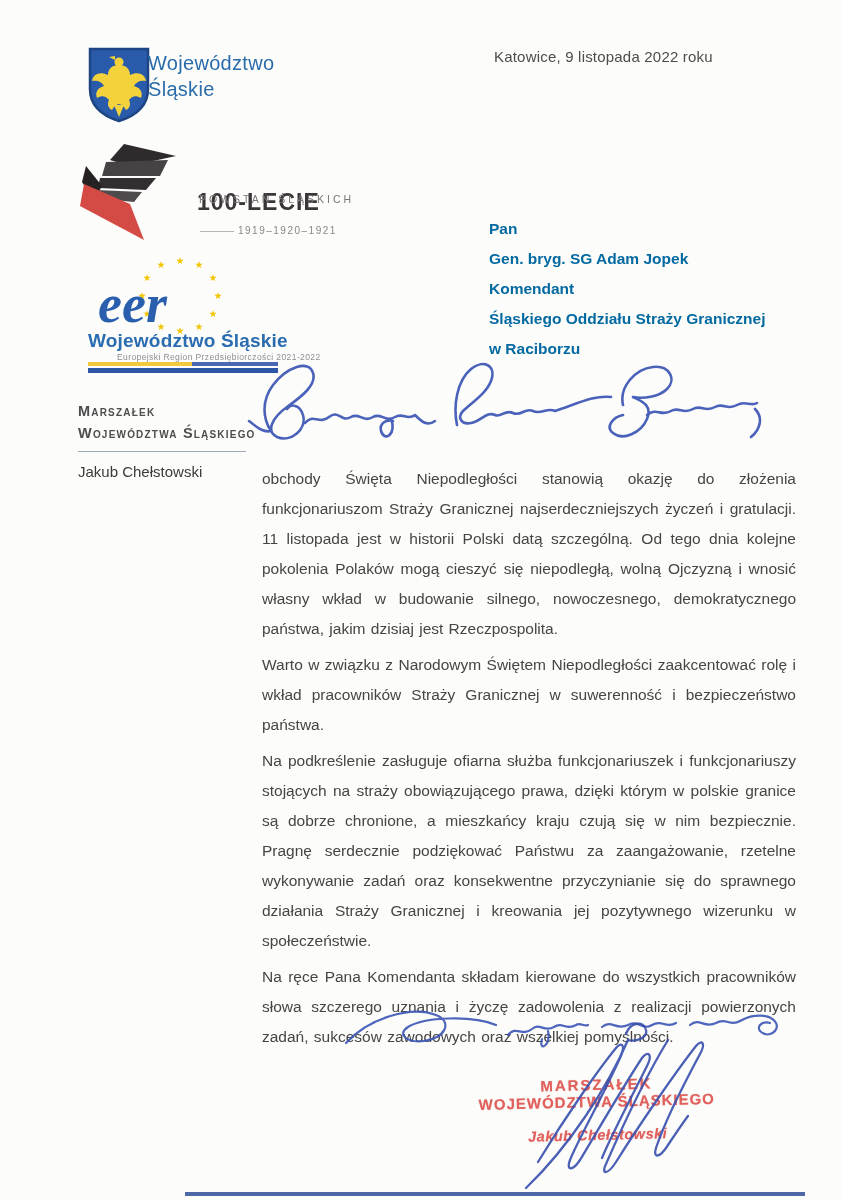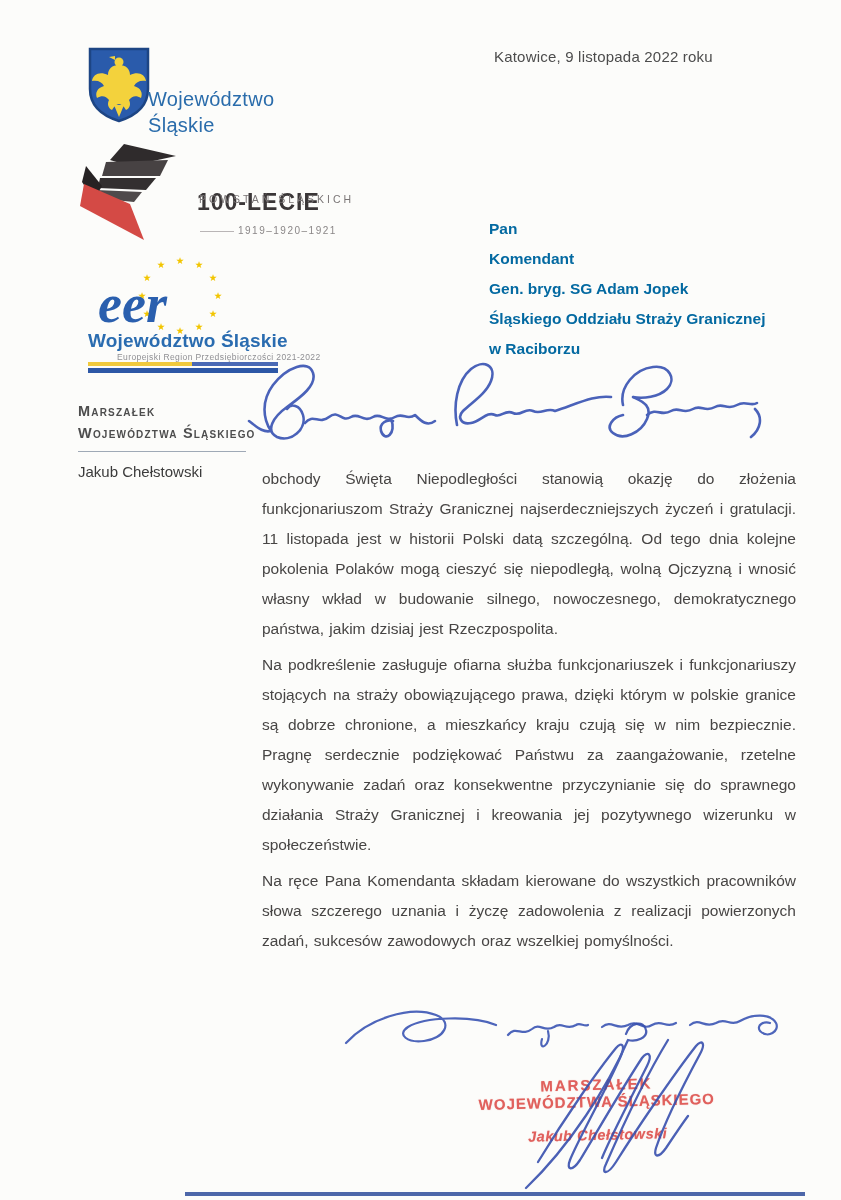--- a/index.html
+++ b/index.html
@@ -4,21 +4,21 @@
 <style>
   html,body{margin:0;padding:0;background:#e8e8e8;}
   .page{
     position:relative;width:841px;height:1200px;margin:0 auto;
     background:#fcfcfa;overflow:hidden;
     font-family:"Liberation Sans",sans-serif;color:#474544;
   }
   .abs{position:absolute;}
 
   
-  .emblem-word{left:148px;top:50px;font-size:20px;line-height:26px;color:#2a6cab;font-weight:500;letter-spacing:.3px;margin-top:36px;}
+  .emblem-word{left:148px;top:50px;font-size:20px;line-height:26px;color:#2a6cab;font-weight:500;letter-spacing:.3px;}
 
   
   .date{left:494px;top:48px;font-size:15px;color:#4c4c4c;letter-spacing:.2px;}
 
   
   .cent-title{left:197px;top:165px;font-size:23px;font-weight:bold;color:#3a3637;letter-spacing:1px;margin-top:24px;}
   .cent-sub{left:199px;top:193px;font-size:10.5px;color:#7a7576;letter-spacing:3px;}
   .cent-years{left:238px;top:225px;font-size:10px;color:#8a8687;letter-spacing:1.5px;}
   .cent-rule{left:200px;top:231px;width:34px;height:1px;background:#b9b5b6;}
 
@@ -112,40 +112,41 @@
 
   <div class="abs sender-title">
     <div>Marszałek</div>
     <div>Województwa Śląskiego</div>
   </div>
   <div class="abs sender-rule"></div>
   <div class="abs sender-name">Jakub Chełstowski</div>
 
   <div class="abs recipient">
     <div>Pan</div>
+    <div>Gen. bryg. SG Adam Jopek</div>
     <div>Komendant</div>
-    <div>Gen. bryg. SG Adam Jopek</div>
     <div>Śląskiego Oddziału Straży Granicznej</div>
     <div>w Raciborzu</div>
   </div>
 
   <svg class="abs sal-svg" width="535" height="112" viewBox="0 0 535 112">
     <g fill="none" stroke="#3b55b4" stroke-width="2.6" stroke-linecap="round" stroke-linejoin="round" opacity=".92">
       <path d="M6 76 C14 82 20 88 28 86 C20 74 18 56 30 40 C44 22 66 14 70 28 C74 40 58 52 44 62 C30 72 22 86 34 92 C48 98 64 84 60 70 C57 60 48 58 44 64"></path>
       <path d="M62 78 C70 68 76 80 86 72 C96 64 98 78 108 72 C116 67 120 78 130 72 C138 67 142 78 152 72 C160 67 164 76 172 70 C178 76 184 82 192 76"></path>
       <path d="M148 74 C154 88 142 98 138 86 C136 78 144 74 150 76"></path>
       <path d="M214 80 C210 60 214 36 228 24 C240 14 254 20 248 36 C243 49 228 58 220 66 C214 72 218 80 228 78 C238 76 244 66 252 70 C258 73 262 64 270 68 C278 72 282 62 290 66 C298 70 304 62 312 66 C336 58 352 50 368 52"></path>
       <path d="M380 60 C376 42 392 24 410 22 C426 20 434 34 424 44 C416 52 400 54 390 52 C398 56 410 60 404 74 C398 88 380 96 370 88 C362 82 370 72 380 70"></path>
       <path d="M404 70 C414 62 418 72 428 66 C436 61 440 70 450 64 C458 59 462 68 472 62 C480 57 484 66 494 60 C502 55 508 62 514 58"></path>
       <path d="M512 64 C520 72 518 84 508 92"></path>
     </g>
   </svg>
 
   <div class="abs body-col">
     <p class="para">obchody Święta Niepodległości stanowią okazję do złożenia funkcjonariuszom Straży Granicznej najserdeczniejszych życzeń i gratulacji. 11 listopada jest w historii Polski datą szczególną. Od tego dnia kolejne pokolenia Polaków mogą cieszyć się niepodległą, wolną Ojczyzną i wnosić własny wkład w budowanie silnego, nowoczesnego, demokratycznego państwa, jakim dzisiaj jest Rzeczpospolita.</p>
+    <p class="para">Warto w związku z Narodowym Świętem Niepodległości zaakcentować rolę i wkład pracowników Straży Granicznej w suwerenność i bezpieczeństwo państwa.</p>
     <p class="para">Na podkreślenie zasługuje ofiarna służba funkcjonariuszek i funkcjonariuszy stojących na straży obowiązującego prawa, dzięki którym w polskie granice są dobrze chronione, a mieszkańcy kraju czują się w nim bezpiecznie. Pragnę serdecznie podziękować Państwu za zaangażowanie, rzetelne wykonywanie zadań oraz konsekwentne przyczynianie się do sprawnego działania Straży Granicznej i kreowania jej pozytywnego wizerunku w społeczeństwie.</p>
     <p class="para">Na ręce Pana Komendanta składam kierowane do wszystkich pracowników słowa szczerego uznania i życzę zadowolenia z realizacji powierzonych zadań, sukcesów zawodowych oraz wszelkiej pomyślności.</p>
   </div>
 
   <svg class="abs close-svg" width="460" height="72" viewBox="0 0 460 72">
     <g fill="none" stroke="#3b55b4" stroke-width="2.2" stroke-linecap="round" stroke-linejoin="round" opacity=".9">
       <path d="M6 48 C28 24 70 10 96 20 C114 27 104 44 84 46 C68 48 56 40 68 32 C84 22 132 20 156 30"></path>
       <path d="M168 40 C176 30 182 42 192 34 C200 27 204 38 214 32 C222 26 226 36 236 30 C240 27 244 32 248 30"></path>
       <path d="M208 36 C212 50 198 58 202 44"></path>
       <path d="M262 32 C272 24 276 36 288 30 C298 24 302 36 312 30 C322 24 326 34 336 28"></path>

